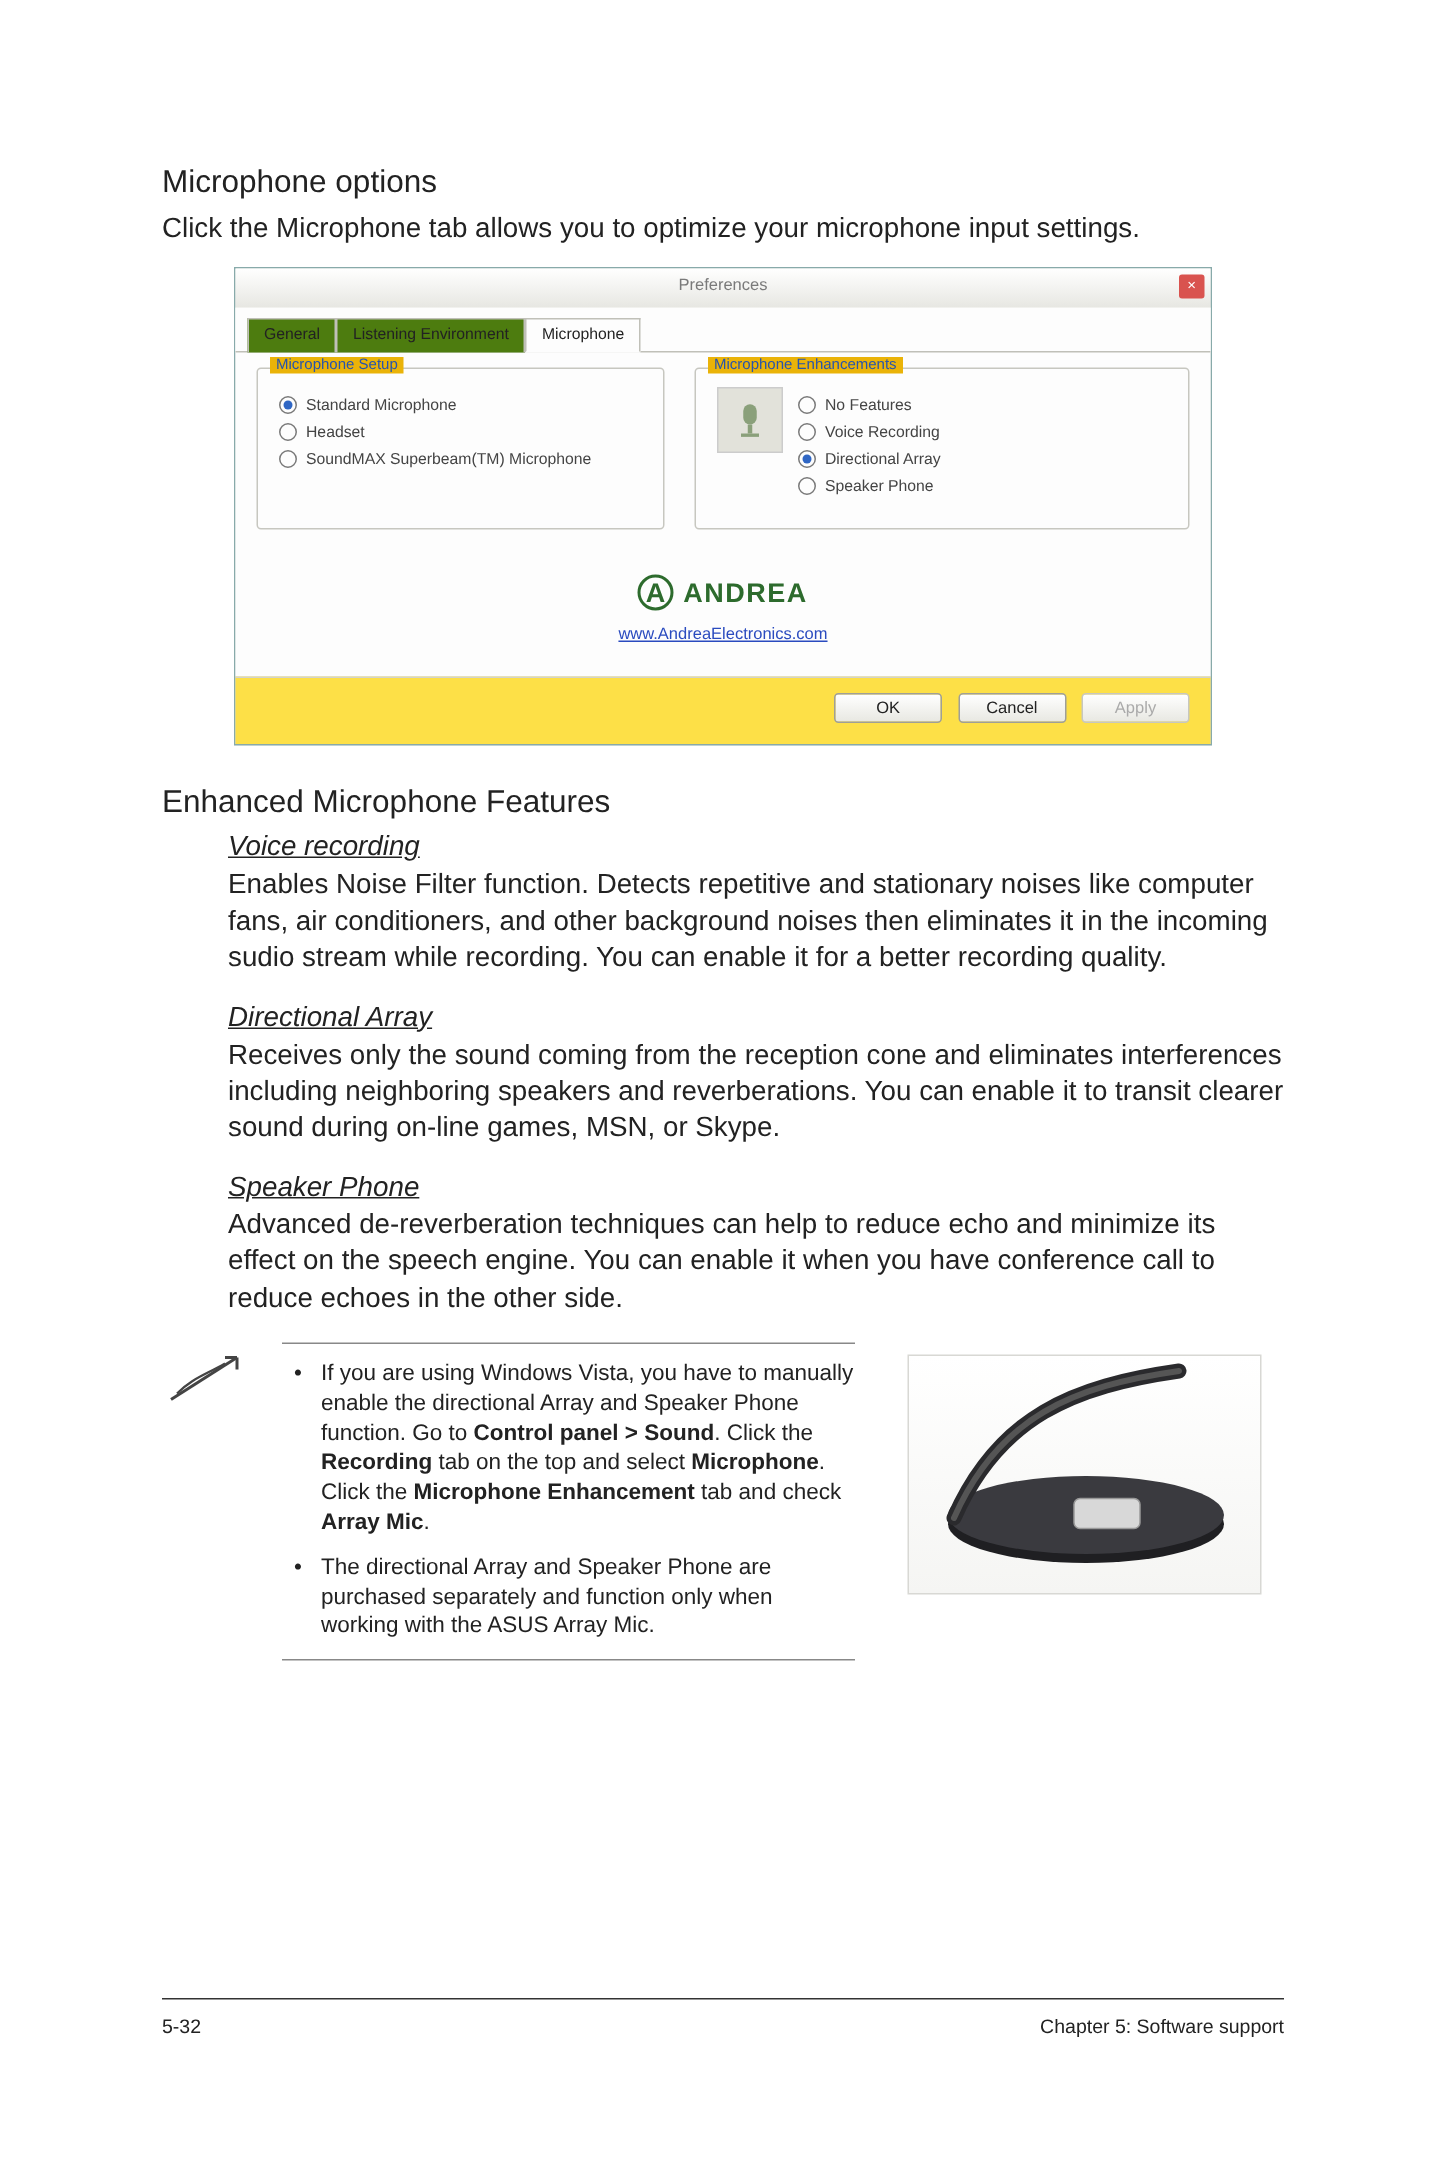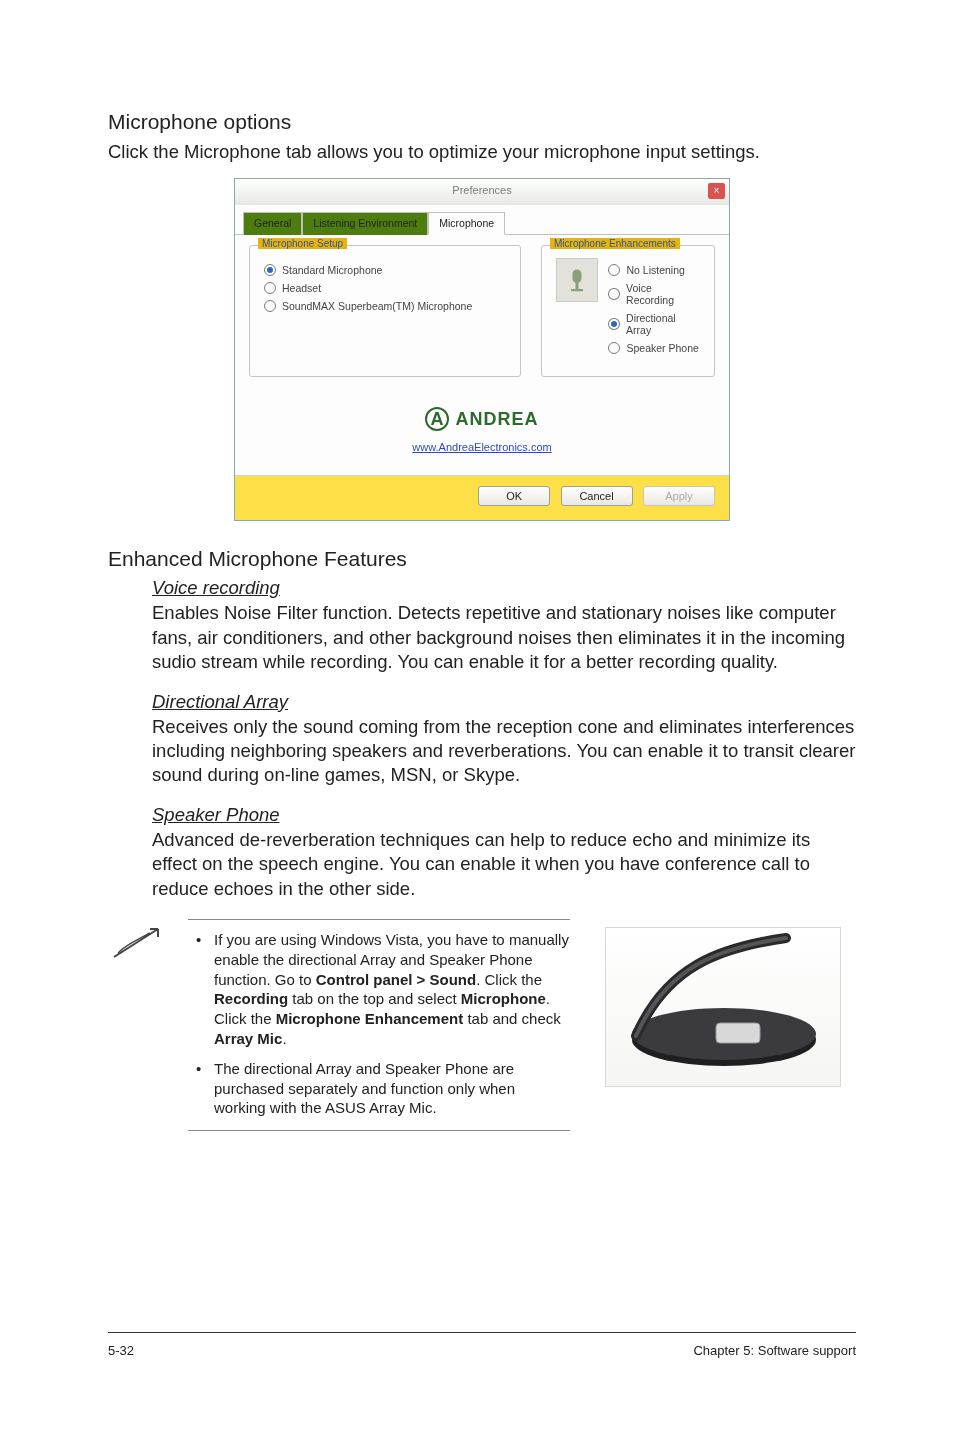--- a/index.html
+++ b/index.html
@@ -1,21 +1,21 @@
 <!DOCTYPE html>
 <html><head>
   <meta charset="utf-8">
   <style>
     * { box-sizing: border-box; margin: 0; padding: 0; }
     body { width: 954px; height: 1438px; background: #fff; font-family: Arial, Helvetica, sans-serif; color: #222; position: relative; }
     .page { padding: 110px 98px 0 108px; }
     .sec-title { font-size: 21px; font-weight: normal; margin-bottom: 6px; }
     .body-text { font-size: 18.5px; line-height: 1.32; margin-bottom: 14px; }
     .dialog {
-      width: 496px; margin: 0 auto 26px auto; border: 1px solid #8aa; position: relative;
+      width: 652px; margin: 0 auto 26px auto; border: 1px solid #8aa; position: relative;
       background: #f4f4f0;
     }
     .dlg-header { height: 26px; background: linear-gradient(#fff,#e7e7e2); position: relative; }
     .dlg-header-title { font-size: 11px; color: #7a7a7a; position: absolute; left: 50%; transform: translateX(-50%); top: 5px; }
     .dlg-close { position: absolute; right: 4px; top: 4px; width: 17px; height: 16px; background: #d9534f; border-radius: 2px; color: #fff; font-size: 10px; line-height: 16px; text-align: center; }
     .dlg-body { background: #fdfdfd; padding: 0; }
     .tabs { display: flex; border-bottom: 1px solid #c0c0b8; background: #fdfdfd; padding-top: 6px; padding-left: 8px; gap: 0; }
     .tab { font-size: 10.5px; padding: 4px 10px 5px 10px; border: 1px solid #c0c0b8; border-bottom: none; background: #4d7c0f; position: relative; top: 1px; }
     .tab.active { background: #fdfdfd; border-bottom: 1px solid #fdfdfd; }
     .panels { padding: 10px 14px 12px 14px; display: flex; gap: 20px; }
@@ -93,21 +93,21 @@
             <div class="mic-thumb">
               <svg viewBox="0 0 40 40">
                   <rect x="14" y="6" width="12" height="18" rx="6" fill="#8aa07a"></rect>
                   <rect x="18" y="24" width="4" height="8" fill="#8aa07a"></rect>
                   <rect x="12" y="32" width="16" height="3" fill="#8aa07a"></rect>
                 </svg>
             </div>
             <div>
               <div class="radio-row">
                 <span class="radio-outer"></span>
-                <span>No Listening</span>
+                <span>No Features</span>
               </div>
               <div class="radio-row">
                 <span class="radio-outer"></span>
                 <span>Voice Recording</span>
               </div>
               <div class="radio-row">
                 <span class="radio-outer">
                     <span class="radio-inner"></span>
                   </span>
                 <span>Directional Array</span>

